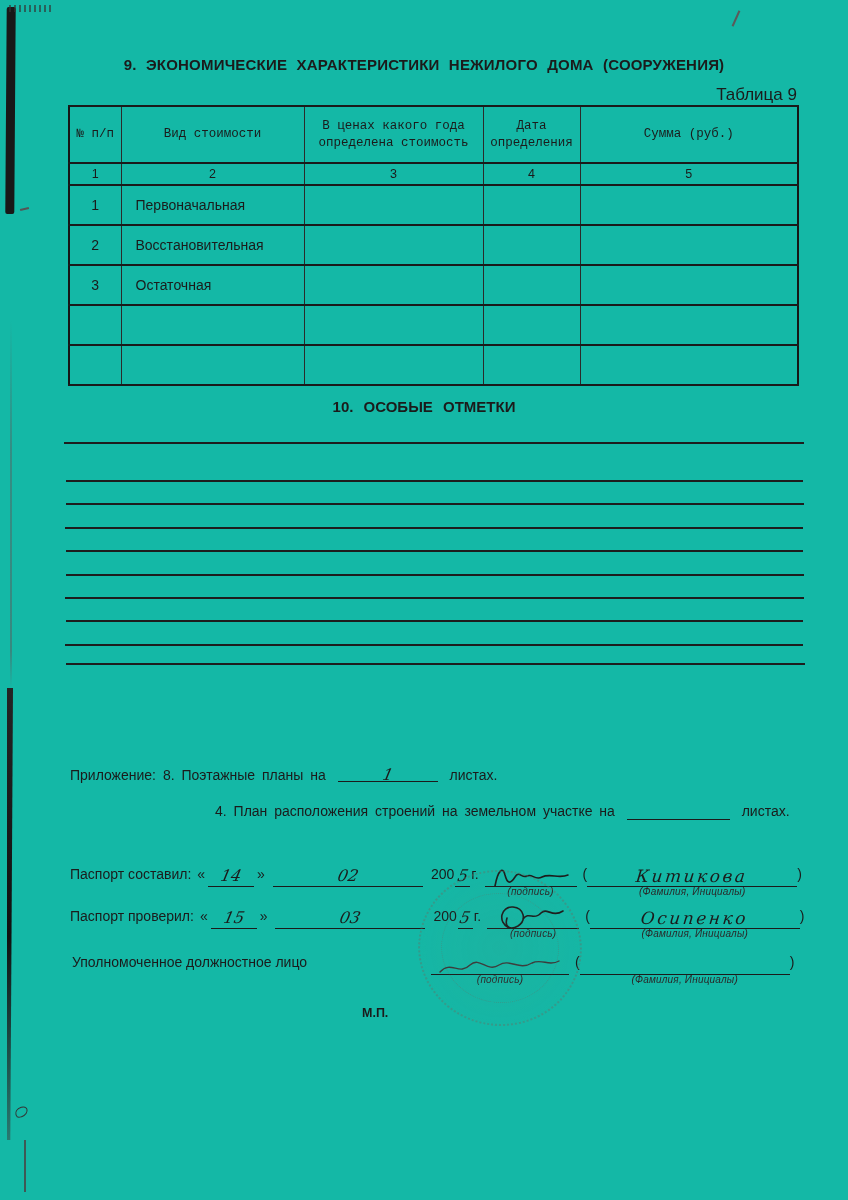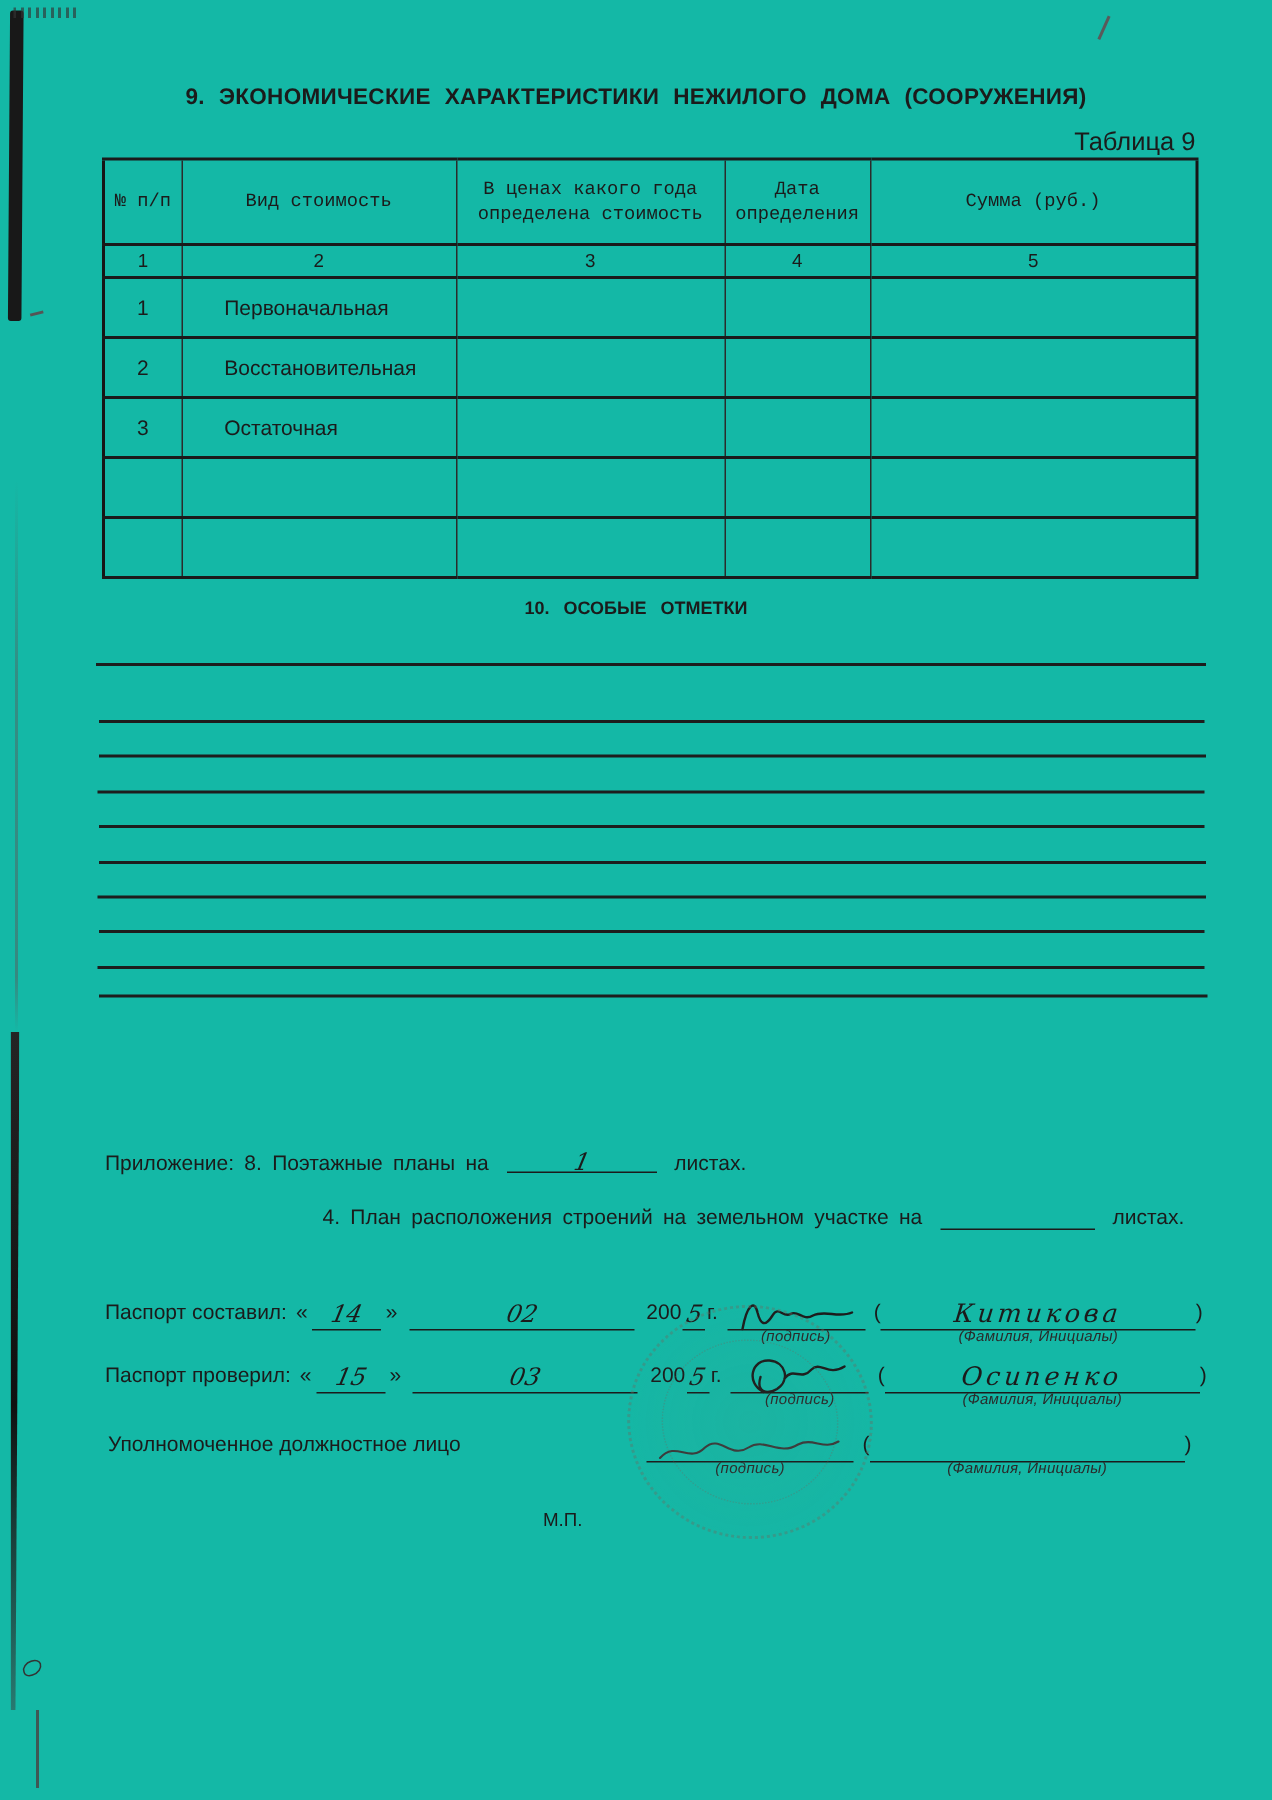--- a/index.html
+++ b/index.html
@@ -14,41 +14,41 @@
     position:absolute; top:56px; left:0; width:100%;
     text-align:center; font-size:15px; font-weight:bold;
     letter-spacing:0.2px; word-spacing:5px;
   }
   .table-caption {
     position:absolute; top:85px; left:68px; width:729px;
     text-align:right; font-size:17px;
   }
   .notes-title {
     position:absolute; top:398px; left:0; width:100%;
-    text-align:center; font-size:12px; font-weight:bold; word-spacing:6px;
+    text-align:center; font-size:15px; font-weight:bold; word-spacing:6px;
   }
 
   
   table.econ {
     position:absolute; top:105px; left:68px; width:729px;
     border-collapse:collapse; table-layout:fixed;
     border:2px solid #161616;
   }
   table.econ th, table.econ td {
     border-left:1px solid #2b2b2b; border-right:1px solid #2b2b2b;
     border-top:2px solid #1a1a1a; border-bottom:2px solid #1a1a1a;
     padding:2px 6px; overflow:hidden;
   }
   table.econ th { font-weight:400; font-size:12.5px; line-height:1.35; text-align:center; vertical-align:middle; }
   tr.head-row { height:57px;font-family:Liberation Mono, monospace; }
   tr.nums-row { height:22px; }
   tr.nums-row td { font-size:12.5px; text-align:center; padding:0; }
   tr.data-row { height:40px; }
   tr.data-row td { font-size:14px; text-align:center; }
-  tr.data-row td.kind { text-align:left; padding-left:28px; }
+  tr.data-row td.kind { text-align:left; padding-left:14px; }
 
   
   .rule { position:absolute; height:2px; background:#1d1d1d; }
 
   
   .attach-row { position:absolute; font-size:14px; white-space:nowrap; word-spacing:3px; }
   .blank {
     display:inline-block; border-bottom:1.5px solid #1b1b1b;
     text-align:center; vertical-align:baseline; margin:0 5px; height:16px;
   }
@@ -75,21 +75,21 @@
   .u-month { width:150px; margin:0 8px; }
   .u-year { width:15px; margin:0 1px; }
   .u-sig { width:92px; margin:0 6px; }
   .u-sig3 { width:138px; margin-left:118px; margin-right:6px; }
   .u-name { width:210px; }
   .handbig {
     font-family:"DejaVu Serif", serif; font-style:italic;
     font-size:17px; letter-spacing:2.5px; transform:skewX(-6deg); display:inline-block;
   }
   .scribble { position:absolute; left:6px; bottom:-4px; }
-  .mp { position:absolute; font-size:12.5px; }
+  .mp { position:absolute; font-size:12.5px;font-weight:bold; }
 
   
   .stamp {
     position:absolute; left:418px; top:870px; width:160px; height:152px;
     border-radius:50%; border:2px dotted rgba(104,112,100,0.40);
     background:radial-gradient(circle, rgba(120,126,114,0.08) 0%, rgba(120,126,114,0.02) 70%, transparent 75%);
     transform:rotate(8deg);
   }
   .stamp-inner {
     position:absolute; inset:21px; border-radius:50%;
@@ -144,21 +144,21 @@
     <colgroup>
       <col style="width:52px">
         <col style="width:183px">
         <col style="width:179px">
         <col style="width:97px">
         <col style="width:218px">
     </colgroup>
     <thead>
       <tr class="head-row">
         <th>№ п/п</th>
-        <th>Вид стоимость</th>
+        <th>Вид стоимости</th>
         <th>В ценах какого года определена стоимость</th>
         <th>Дата определения</th>
         <th>Сумма (руб.)</th>
       </tr>
       <tr class="nums-row">
         <td>1</td>
         <td>2</td>
         <td>3</td>
         <td>4</td>
         <td>5</td>

